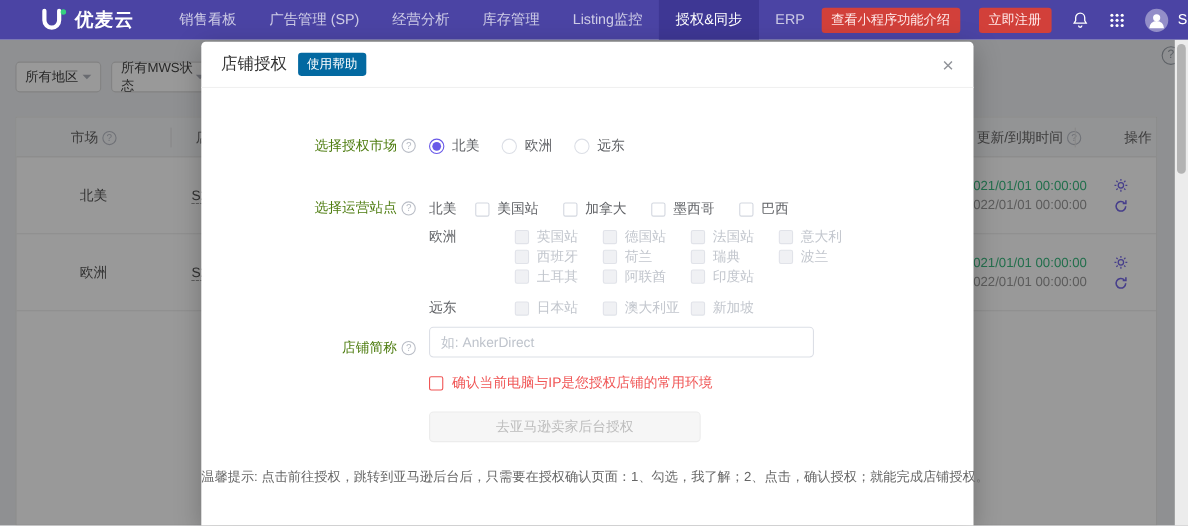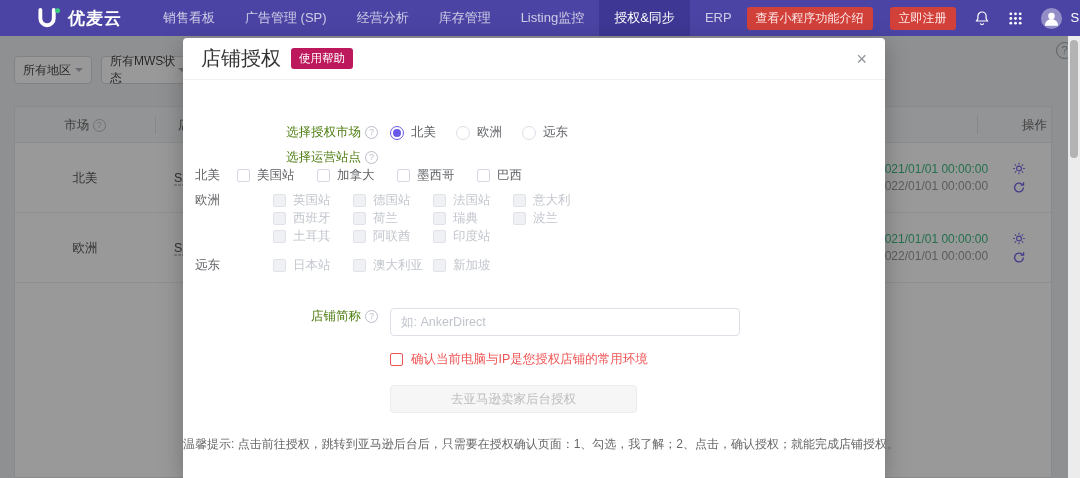--- a/index.html
+++ b/index.html
@@ -46,49 +46,49 @@
   .cell-actions svg { cursor:pointer; display:block; }
 
   
   .overlay { position:absolute; inset:36px 0 0 0; background:rgba(0,0,0,.4); z-index:10; }
   .scrollbar { position:absolute; right:0; top:36px; width:12px; bottom:0; background:#ececec; z-index:20; }
   .scrollbar .thumb { position:absolute; left:2px; top:4px; width:8px; height:118px; background:#b3b3b3; border-radius:4px; cursor:pointer; }
 
   
   .modal { position:absolute; left:183px; top:38px; width:702px; height:440px; background:#fff; border-radius:4px 4px 0 0; box-shadow:0 6px 24px rgba(0,0,0,.25); z-index:40; }
   .m-header { height:42px; border-bottom:1px solid #f0f0f0; display:flex; align-items:center; padding:0 18px; }
-  .m-title { font-size:20px; color:#333; font-weight:500; }
-  .badge { background:#be185d; color:#fff; font-size:11.5px; padding:3px 8px; border-radius:3px; margin-left:10px; cursor:pointer; }
+  .m-title { font-size:15px; color:#333; font-weight:500; }
+  .badge { background:#0369a1; color:#fff; font-size:11.5px; padding:3px 8px; border-radius:3px; margin-left:10px; cursor:pointer; }
   .m-close { margin-left:auto; color:#909399; font-size:18px; line-height:1; cursor:pointer; }
   .m-close::before { content:"×"; }
   .m-body { padding-top:16px; font-size:12.5px; }
   .intro { text-align:center; color:#666; white-space:nowrap; }
   .m-row { display:flex; align-items:flex-start; }
   .m-label { width:195px; flex:none; text-align:right; color:#4d7c0f; white-space:nowrap; }
   .m-label .qmark { margin-left:4px; }
   .row-market { margin-top:28px; align-items:center; }
   .radio-group { display:flex; gap:20px; margin-left:12px; align-items:center; }
   .radio-item { display:flex; align-items:center; gap:7px; color:#606266; cursor:pointer; }
   .radio { width:14px; height:14px; border:1px solid #dcdfe6; border-radius:50%; background:#fff; flex:none; position:relative; }
   .radio.on { border-color:#6959e8; }
   .radio.on::after { content:""; position:absolute; left:2px; top:2px; width:8px; height:8px; border-radius:50%; background:#6959e8; }
-  .row-sites { margin-top:8px;flex-direction:column; }
+  .row-sites { margin-top:40px; }
   .sites { margin-left:12px; }
   .site-group { display:flex; }
   .site-group + .site-group { margin-top:7px; }
   .site-group.fareast { margin-top:11px; }
   .group-name { width:30px; flex:none; color:#606266; margin-right:12px; line-height:18px; }
   .site-line { display:flex; height:18px; align-items:center; }
   .site-cell { width:80px; display:flex; align-items:center; gap:7px; cursor:pointer; }
   .cb { width:13px; height:13px; border:1px solid #d4d8e0; border-radius:2px; background:#fff; flex:none; }
   .site-cell .lbl { color:#606266; white-space:nowrap; }
   .site-group.disabled .cb { background:#f0f1f4; border-color:#e1e3e9; }
   .site-group.disabled .lbl { color:#c2c6cd; }
   .site-group.disabled .site-cell { cursor:not-allowed;padding-left:36px; }
-  .row-store { margin-top:34px; align-items:flex-start; }
+  .row-store { margin-top:8px; align-items:flex-end; }
   .store-input { margin-left:12px; width:350px; height:28px; border:1px solid #dcdfe6; border-radius:4px; padding:0 10px; font-size:12.5px; color:#333; outline:none; font-family:inherit; }
   .store-input::placeholder { color:#bfc4cc; }
   .row-confirm { margin-left:207px; margin-top:15px; display:flex; align-items:center; gap:8px; cursor:pointer; }
   .red-cb { width:13px; height:13px; border:1px solid #f05555; border-radius:2px; background:#fff; flex:none; }
   .confirm-text { color:#f05555; white-space:nowrap; }
   .submit-btn { display:block; margin-left:207px; margin-top:17px; width:247px; height:28px; background:#f6f6f6; border:1px solid #ececec; border-radius:4px; color:#bdbdbd; font-size:12.5px; font-family:inherit; cursor:not-allowed; }
   .tip { margin-top:23px; text-align:center; color:#666; font-size:12px; white-space:nowrap; }
 </style>
 </head>
 <body>
@@ -107,20 +107,24 @@
     <div class="page-help"></div>
 
     <div class="card">
       <div class="thead">
         <div class="th th-market">
           <span>市场</span>
           <span class="qmark"></span>
         </div>
         <div class="vdiv" style="left:140px;"></div>
         <div class="th th-store">店</div>
+        <div class="th th-time">
+          <span>更新/到期时间</span>
+          <span class="qmark"></span>
+        </div>
         <div class="vdiv" style="left:962px;"></div>
         <div class="th th-action">操作</div>
       </div>
 
       <div class="trow">
         <div class="cell-market">北美</div>
         <div class="cell-store">S2</div>
         <div class="cell-dates">
           <div class="date-update">2021/01/01 00:00:00</div>
           <div class="date-expire">2022/01/01 00:00:00</div>

